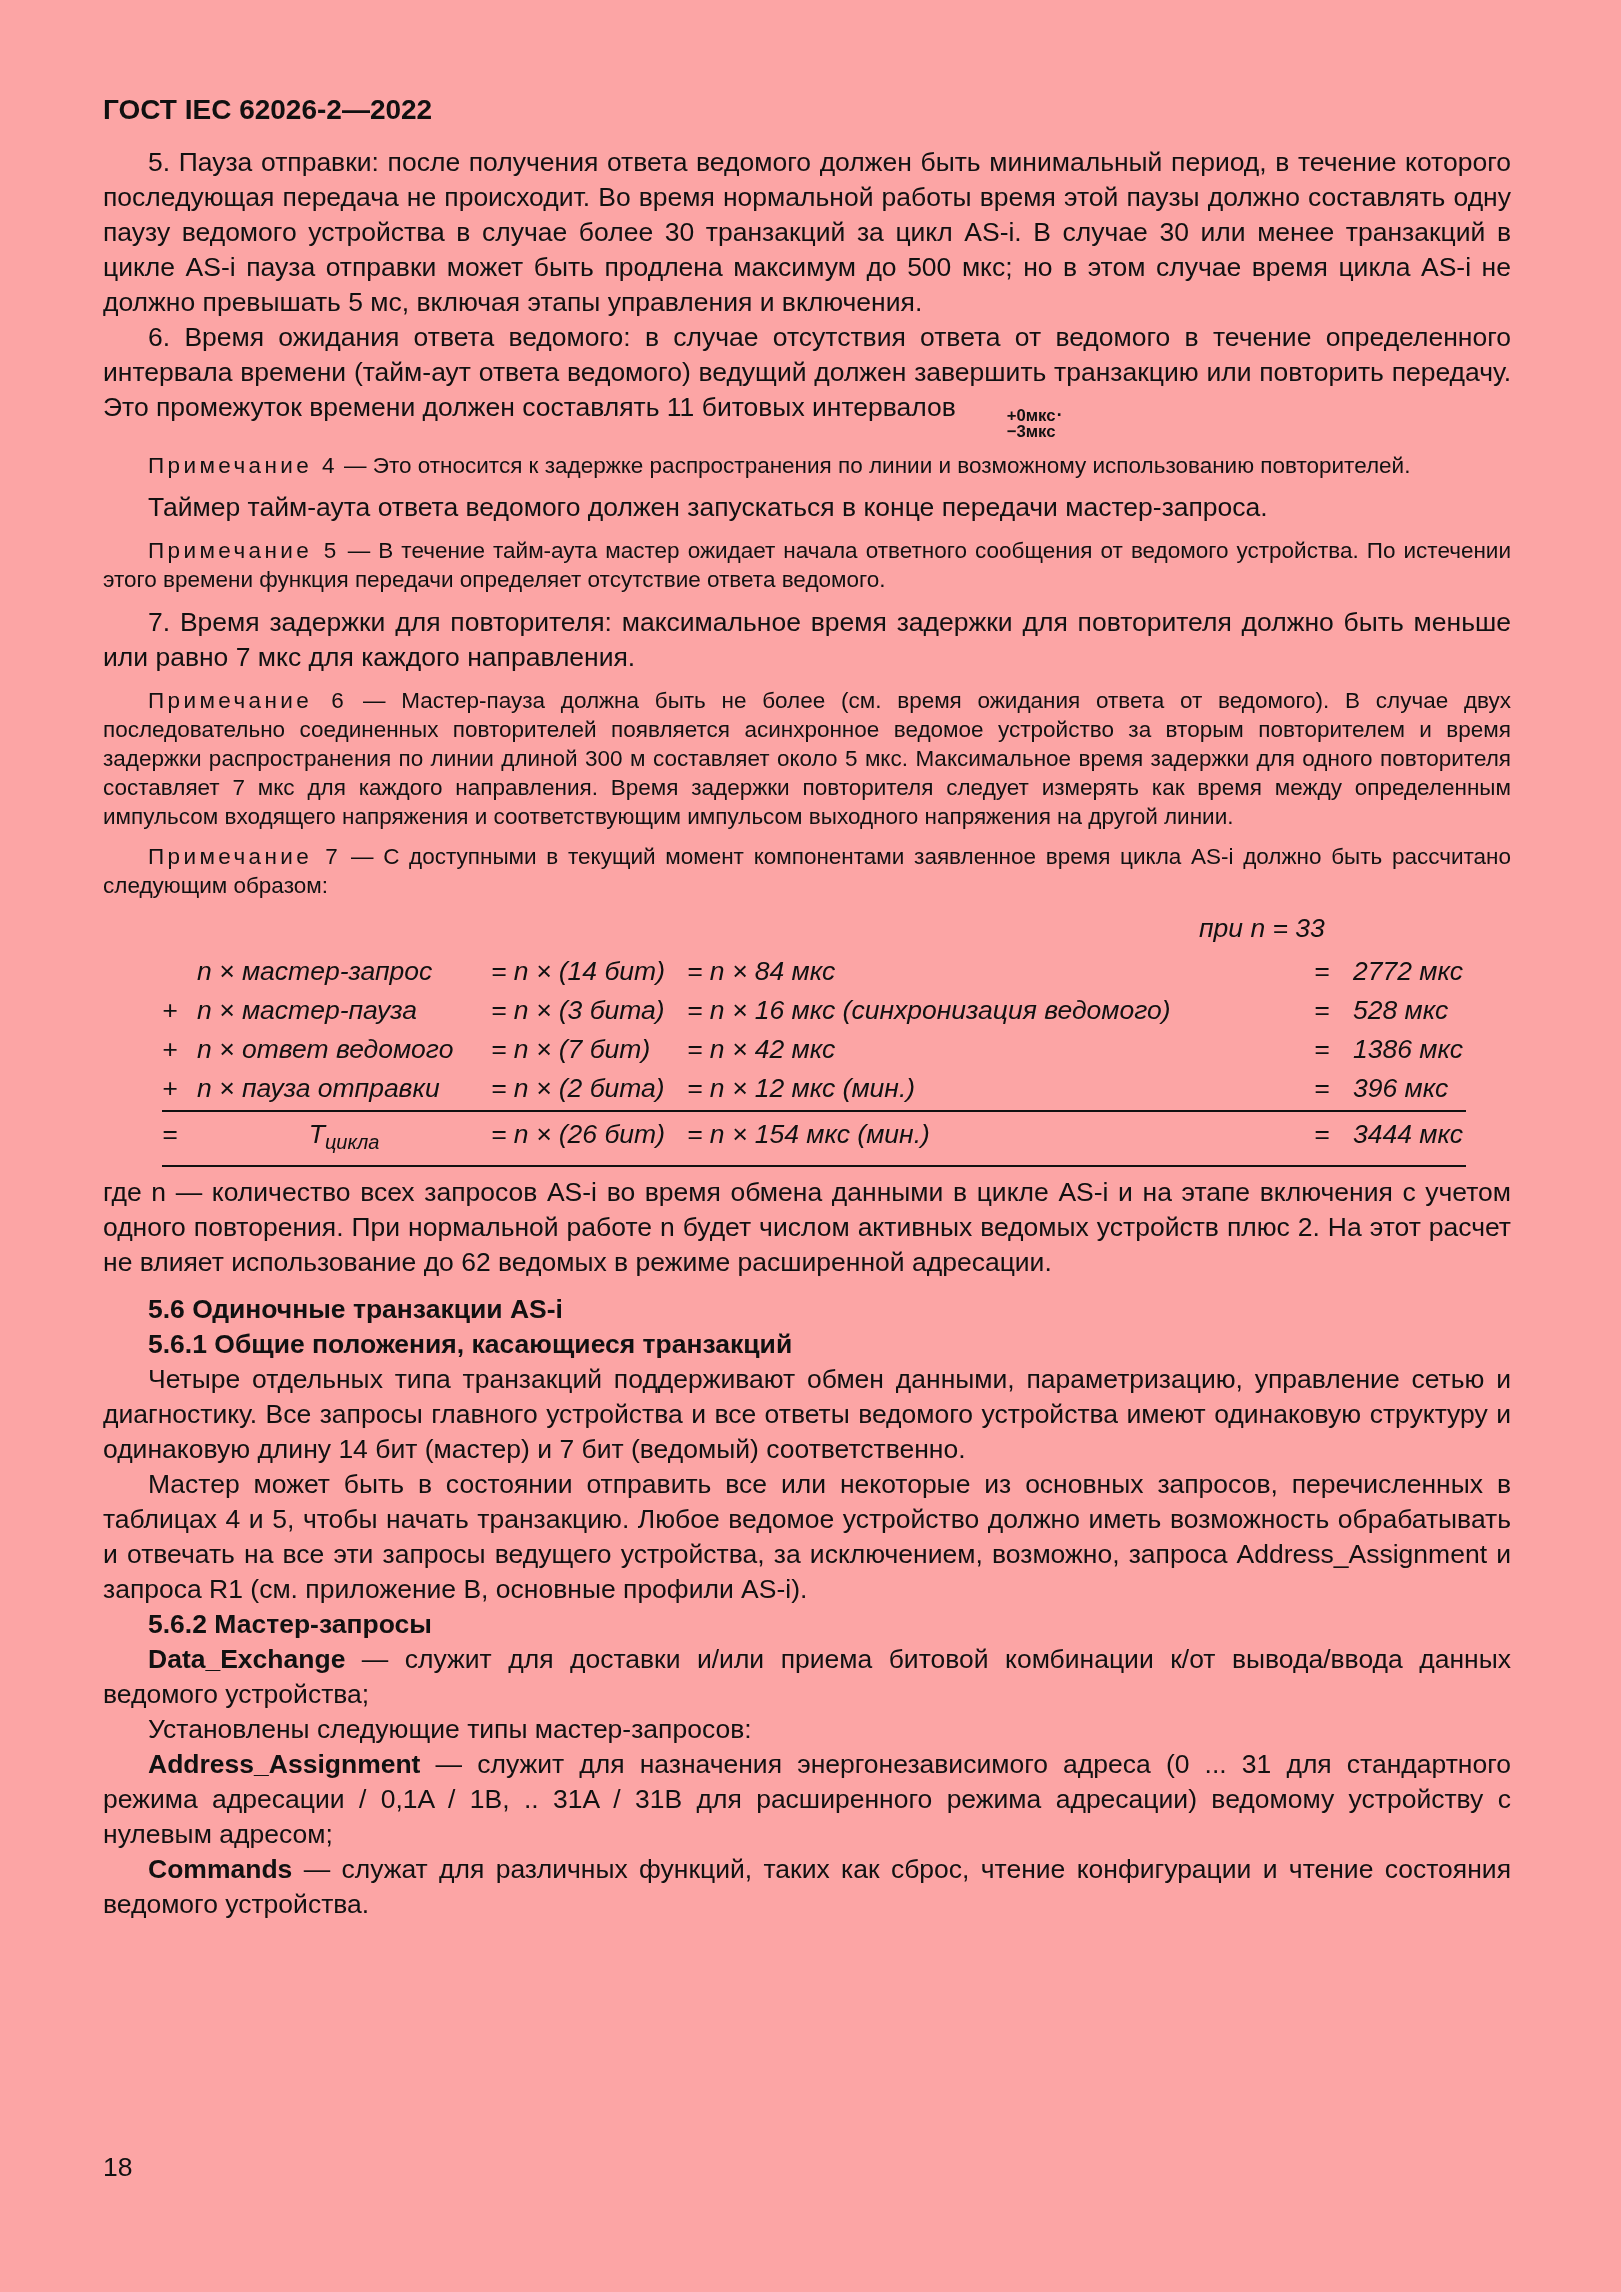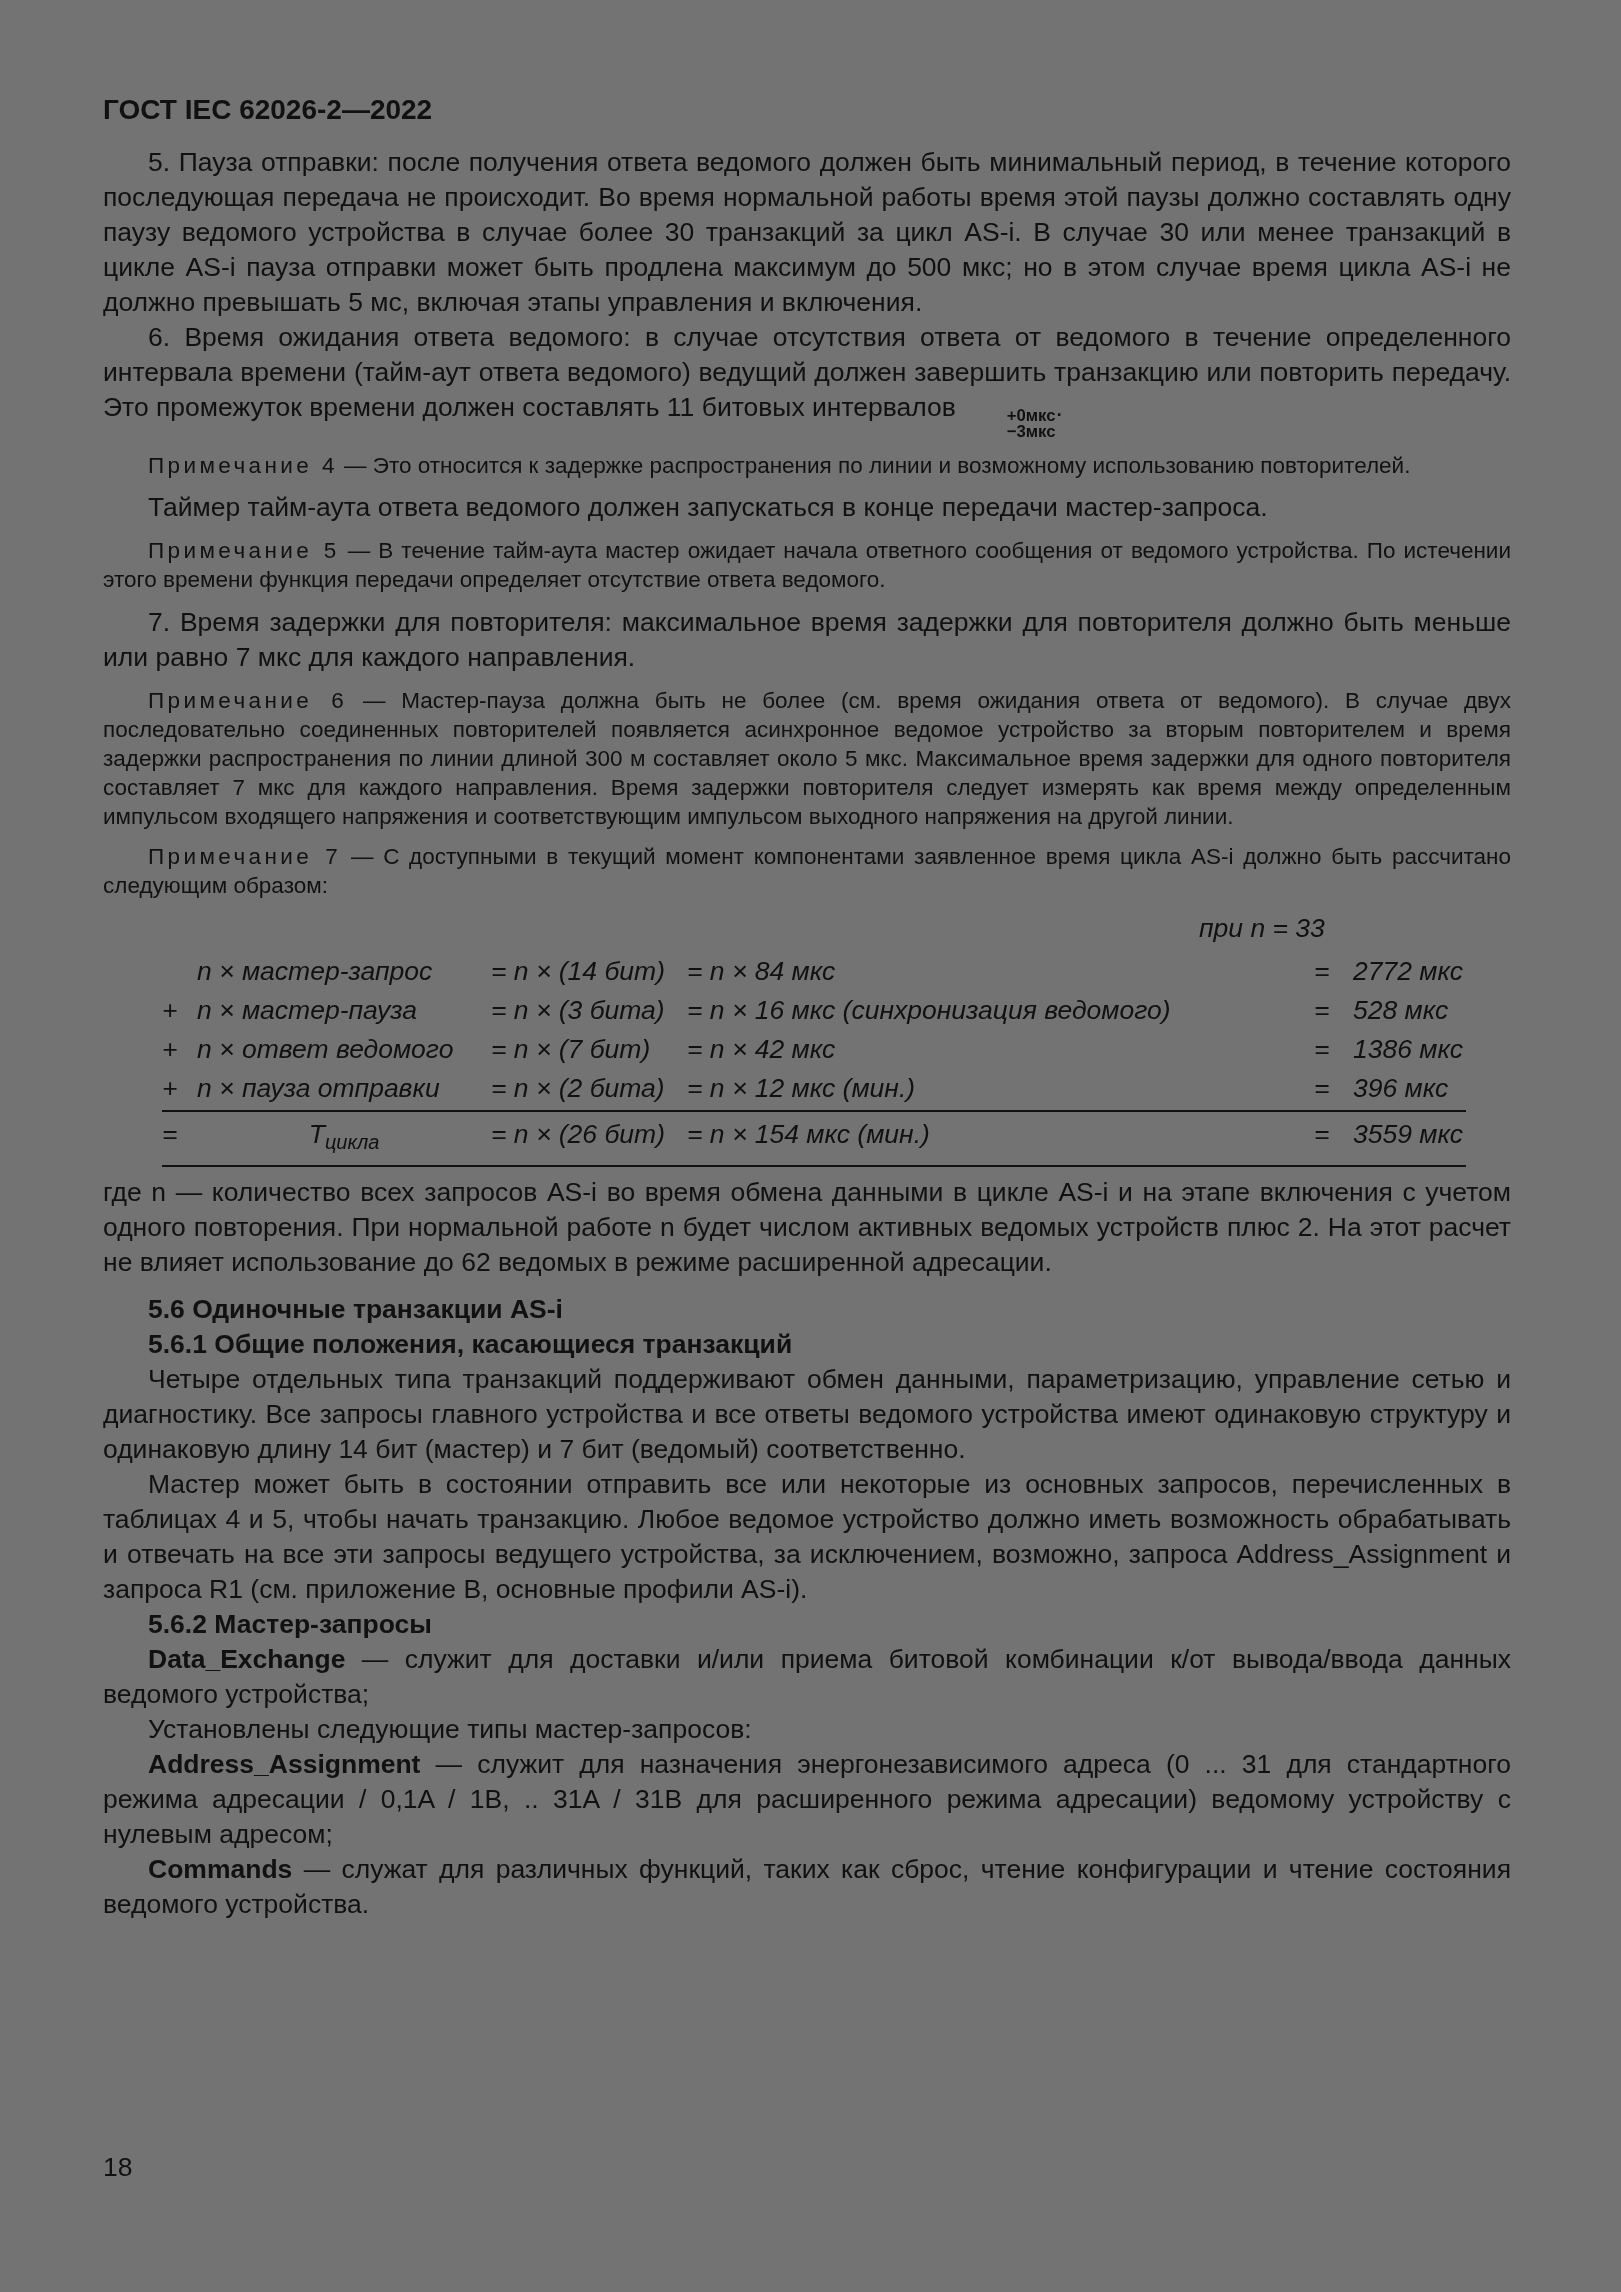--- a/index.html
+++ b/index.html
@@ -1,21 +1,21 @@
 <!DOCTYPE html>
 <html lang="ru"><head>
 <meta charset="utf-8">
 <style>
   * { margin: 0; padding: 0; box-sizing: border-box; }
   html, body { background: #ffffff; }
   .page {
     position: relative;
     width: 1621px;
     height: 2293px;
-    background: #737373;
+    background: #fca5a5;
     color: #111111;
     font-family: "Liberation Sans", sans-serif;
     overflow: hidden;
   }
   .content {
     padding: 94px 110px 0 103px;
   }
   .doc-header {
     font-size: 28px;
     font-weight: bold;
@@ -146,21 +146,21 @@
         <span class="c-time">= n × 12 мкс (мин.)</span>
         <span class="c-eq">=</span>
         <span class="c-val">396 мкс</span>
       </div>
       <div class="calc-row total">
         <span class="c-op">=</span>
         <span class="c-term"><span>T</span><sub class="t-sub">цикла</sub></span>
         <span class="c-bits">= n × (26 бит)</span>
         <span class="c-time">= n × 154 мкс (мин.)</span>
         <span class="c-eq">=</span>
-        <span class="c-val">3559 мкс</span>
+        <span class="c-val">3444 мкс</span>
       </div>
     </div>
 
     <p class="body where">где n — количество всех запросов AS-i во время обмена данными в цикле AS-i и на этапе включения с учетом одного повторения. При нормальной работе n будет числом активных ведомых устройств плюс 2. На этот расчет не влияет использование до 62 ведомых в режиме расширенной адресации.</p>
 
     <div class="heading space-top">5.6 Одиночные транзакции AS-i</div>
     <div class="heading">5.6.1 Общие положения, касающиеся транзакций</div>
 
     <p class="body indent">Четыре отдельных типа транзакций поддерживают обмен данными, параметризацию, управление сетью и диагностику. Все запросы главного устройства и все ответы ведомого устройства имеют одинаковую структуру и одинаковую длину 14 бит (мастер) и 7 бит (ведомый) соответственно.</p>
     <p class="body indent">Мастер может быть в состоянии отправить все или некоторые из основных запросов, перечисленных в таблицах 4 и 5, чтобы начать транзакцию. Любое ведомое устройство должно иметь возможность обрабатывать и отвечать на все эти запросы ведущего устройства, за исключением, возможно, запроса Address_Assignment и запроса R1 (см. приложение B, основные профили AS-i).</p>

